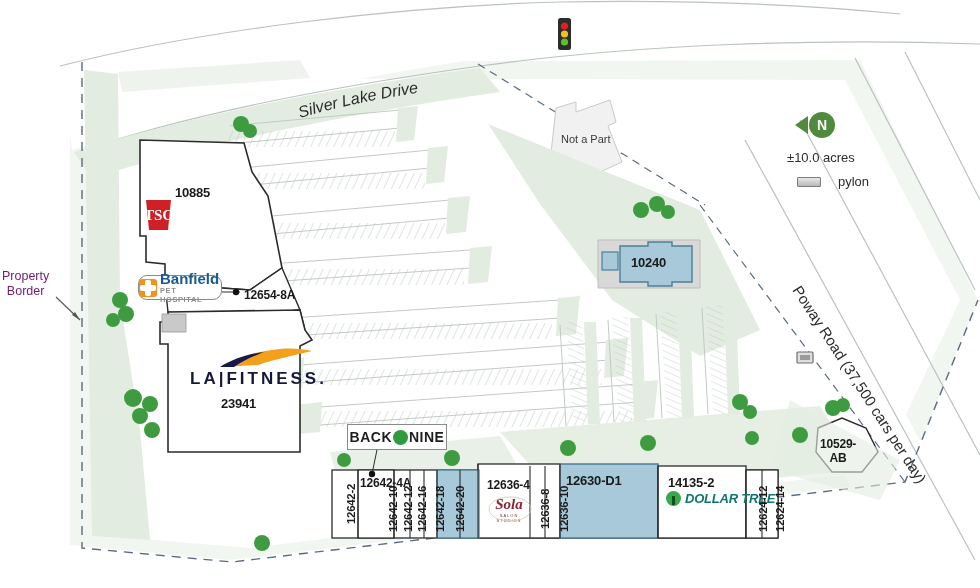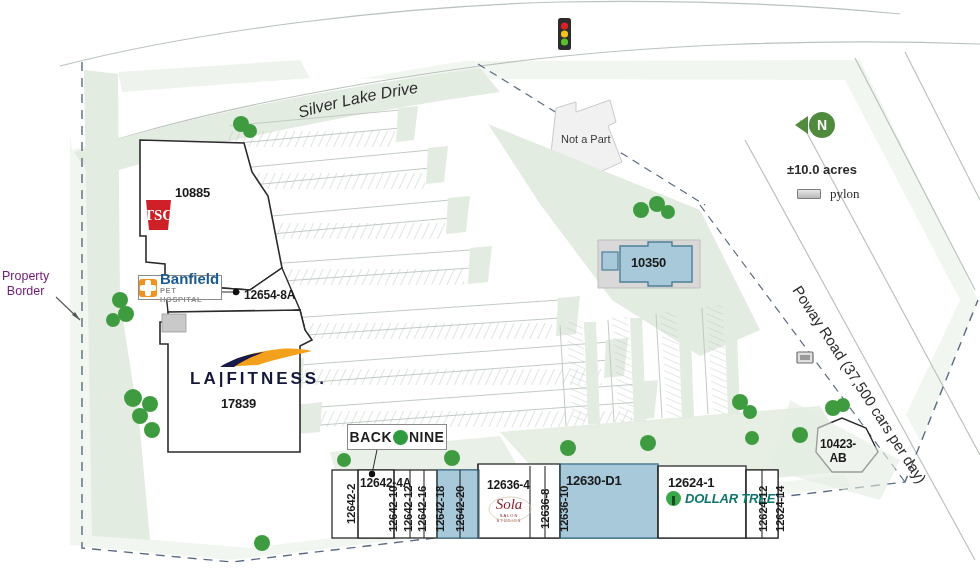--- a/index.html
+++ b/index.html
@@ -18,21 +18,21 @@
   .banf-cross:before{content:"";position:absolute;left:6px;top:1px;width:6px;height:16px;background:#fff;border-radius:2px;}
   .banf-cross:after{content:"";position:absolute;left:1px;top:6px;width:16px;height:6px;background:#fff;border-radius:2px;}
   .banf-t1{color:#1a5a8e;font-weight:bold;font-size:15px;line-height:14px;}
   .banf-t2{color:#8d8d8d;font-weight:bold;font-size:7.5px;letter-spacing:0.6px;}
   .laf-txt{font-weight:bold;font-size:17px;letter-spacing:3px;color:#15183c;}
   .b9-txt{font-weight:bold;font-size:14px;letter-spacing:0.5px;color:#1d1d1d;}
   .b9-ball{display:inline-block;width:15px;height:15px;border-radius:50%;background:#2e9b3f;vertical-align:-2px;margin:0 1px;}
   .dt-txt{font-weight:bold;font-style:italic;font-size:13px;color:#0f766e;letter-spacing:-0.2px;}
   .dt-tree{width:15px;height:15px;border-radius:50%;background:#3aa84a;position:relative;}
   .dt-tree:after{content:"";position:absolute;left:6px;top:5px;width:3px;height:9px;background:#0f4d1d;}
-  .sola-txt{font-family:"Liberation Serif",serif;font-style:italic;font-size:15px;color:#8e2230;}
+  .sola-txt{font-family:"Liberation Serif",serif;font-style:italic;font-size:15px;color:#8e2230;font-weight:bold;}
   .sola-sub{font-size:4px;color:#8e2230;letter-spacing:1px;}
   .legendpylon{width:22px;height:8px;background:linear-gradient(#e8e8e8,#b8b8b8);border:1px solid #7c7c7c;border-radius:1px;}
   .narrow-circ{width:26px;height:26px;border-radius:50%;background:#4f8a3d;color:#fff;font-weight:bold;font-size:14px;display:flex;align-items:center;justify-content:center;}
   .narrow-tri{width:0;height:0;border-top:9px solid transparent;border-bottom:9px solid transparent;border-right:13px solid #4f8a3d;}
 </style>
 </head>
 <body>
 
 <div id="stage">
 
@@ -254,64 +254,64 @@
   <div class="lbl" style="left:2px;top:269px;font-size:12.5px;color:#701a75;text-align:center;line-height:15px;">
     <span>Property</span><br>
     <span>Border</span>
   </div>
 
   <div style="position:absolute;left:795px;top:112px;">
     <div style="display:flex;align-items:center;gap:1px;">
       <div class="narrow-tri"></div>
       <div class="narrow-circ">N</div>
     </div>
-    <div class="legendtxt" style="margin-top:24px;margin-left:-8px;font-weight:bold;">±10.0  acres</div>
-    <div style="display:flex;align-items:center;gap:9px;margin-top:9px;margin-left:2px;font-family:Liberation Serif, serif;">
+    <div class="legendtxt" style="margin-top:12px;margin-left:-8px;">±10.0  acres</div>
+    <div style="display:flex;align-items:center;gap:17px;margin-top:9px;margin-left:2px;">
       <div class="legendpylon"></div>
       <div class="legendtxt">pylon</div>
     </div>
   </div>
 
   <div class="lbl unitnum" style="left:175px;top:185px;font-size:13px;">10885</div>
   <div style="position:absolute;left:146px;top:200px;" class="tsc-wrap">
     <div class="tsc-badge">TSC</div>
   </div>
 
-  <div class="boxlogo" style="left:138px;top:275px;width:84px;height:25px;">
+  <div class="boxlogo" style="left:138px;top:275px;width:84px;height:25px;border-radius:9px;">
     <div style="display:flex;align-items:center;gap:3px;">
       <div class="banf-cross"></div>
       <div>
         <div class="banf-t1">Banfield</div>
         <div class="banf-t2">PET HOSPITAL</div>
       </div>
     </div>
   </div>
   <div class="lbl unitnum" style="left:244px;top:288px;">12654-8A</div>
 
   <div style="position:absolute;left:218px;top:347px;width:96px;height:22px;overflow:hidden;">
     <svg width="96" height="22" viewBox="0 0 96 22">
       <path d="M4,20 C18,10 40,4 62,2 C74,1 86,2 94,4 C78,8 58,12 40,18 Z" fill="#f3a01c"></path>
       <path d="M2,20 C14,12 30,7 46,5 C36,9 24,14 16,20 Z" fill="#17194a"></path>
     </svg>
   </div>
   <div class="lbl laf-txt" style="left:190px;top:369px;">LA|FITNESS.</div>
-  <div class="lbl unitnum" style="left:221px;top:396px;font-size:13px;">17839</div>
+  <div class="lbl unitnum" style="left:221px;top:396px;font-size:13px;">23941</div>
 
   <div class="boxlogo" style="left:347px;top:424px;width:100px;height:26px;">
     <div style="display:flex;align-items:center;">
       <span class="b9-txt">BACK</span>
       <span class="b9-ball"></span>
       <span class="b9-txt">NINE</span>
     </div>
   </div>
 
-  <div class="lbl unitnum" style="left:631px;top:255px;font-size:13px;">10350</div>
+  <div class="lbl unitnum" style="left:631px;top:255px;font-size:13px;">10240</div>
 
   <div class="lbl unitnum" style="left:820px;top:437px;font-size:12px;text-align:center;line-height:14px;">
-    <span>10423-</span><br>
+    <span>10529-</span><br>
     <span>AB</span>
   </div>
 
   <div class="lbl vnum" style="left:331px;top:498px;transform:rotate(-90deg);">12642-2</div>
 
   <div class="lbl unitnum" style="left:360px;top:476px;">12642-4A</div>
 
   <div class="lbl vnum" style="left:370px;top:503px;transform:rotate(-90deg);">12642-10</div>
   <div class="lbl vnum" style="left:385px;top:503px;transform:rotate(-90deg);">12642-12</div>
   <div class="lbl vnum" style="left:399px;top:503px;transform:rotate(-90deg);">12642-16</div>
@@ -328,21 +328,21 @@
       <div class="sola-txt">Sola</div>
       <div class="sola-sub">SALON STUDIOS</div>
     </div>
   </div>
 
   <div class="lbl vnum" style="left:525px;top:503px;transform:rotate(-90deg);">12636-8</div>
   <div class="lbl vnum" style="left:541px;top:503px;transform:rotate(-90deg);">12636-10</div>
 
   <div class="lbl unitnum" style="left:566px;top:473px;font-size:13px;">12630-D1</div>
 
-  <div class="lbl unitnum" style="left:668px;top:475px;font-size:13px;">12624-1</div>
+  <div class="lbl unitnum" style="left:668px;top:475px;font-size:13px;">14135-2</div>
 
   <div style="position:absolute;left:666px;top:491px;display:flex;align-items:center;gap:4px;">
     <div class="dt-tree"></div>
     <div class="dt-txt">DOLLAR TREE</div>
   </div>
 
   <div class="lbl vnum" style="left:740px;top:503px;transform:rotate(-90deg);">12624-12</div>
   <div class="lbl vnum" style="left:757px;top:503px;transform:rotate(-90deg);">12624-14</div>
 
 </div>

